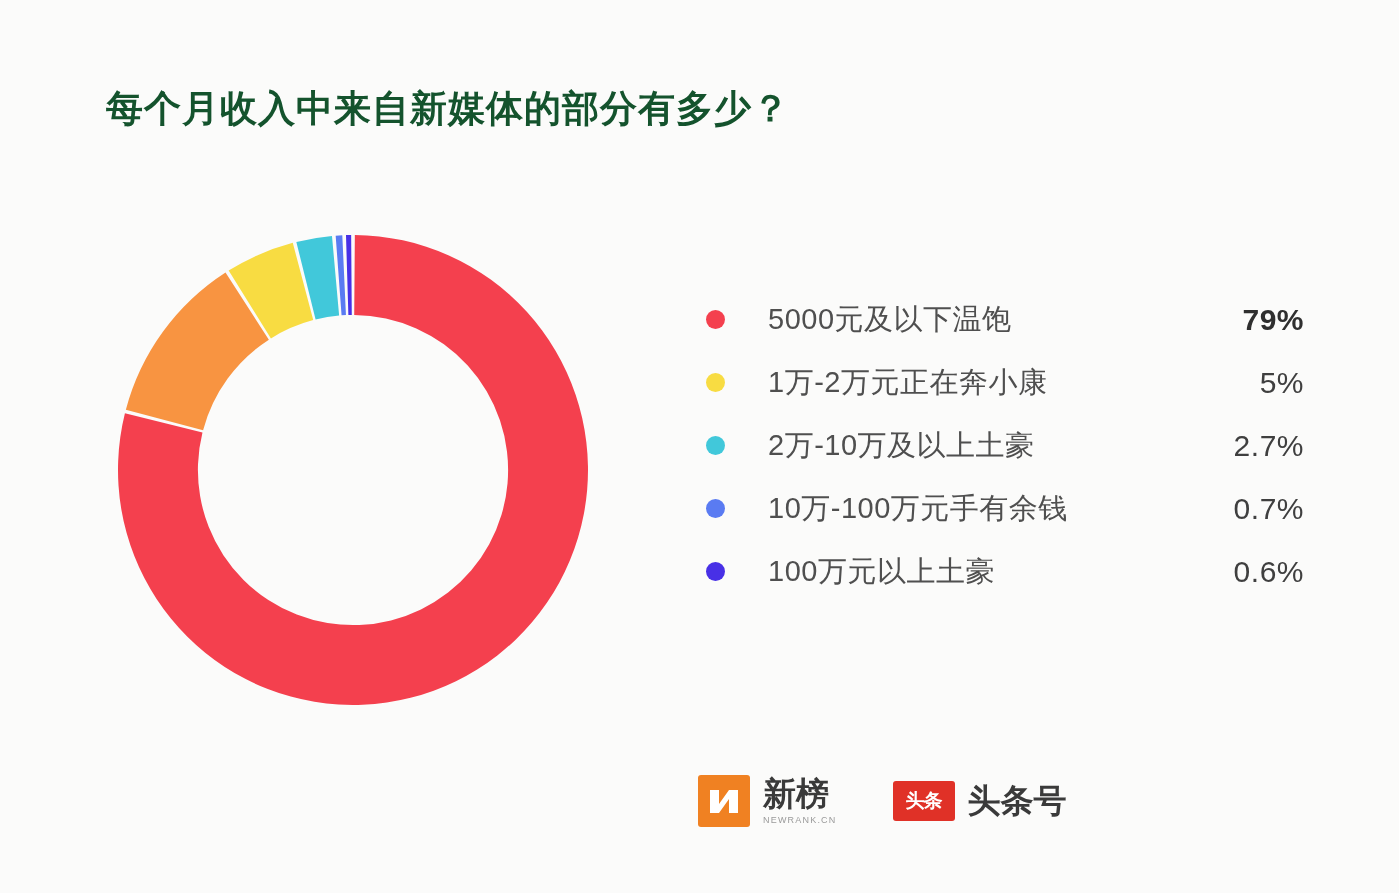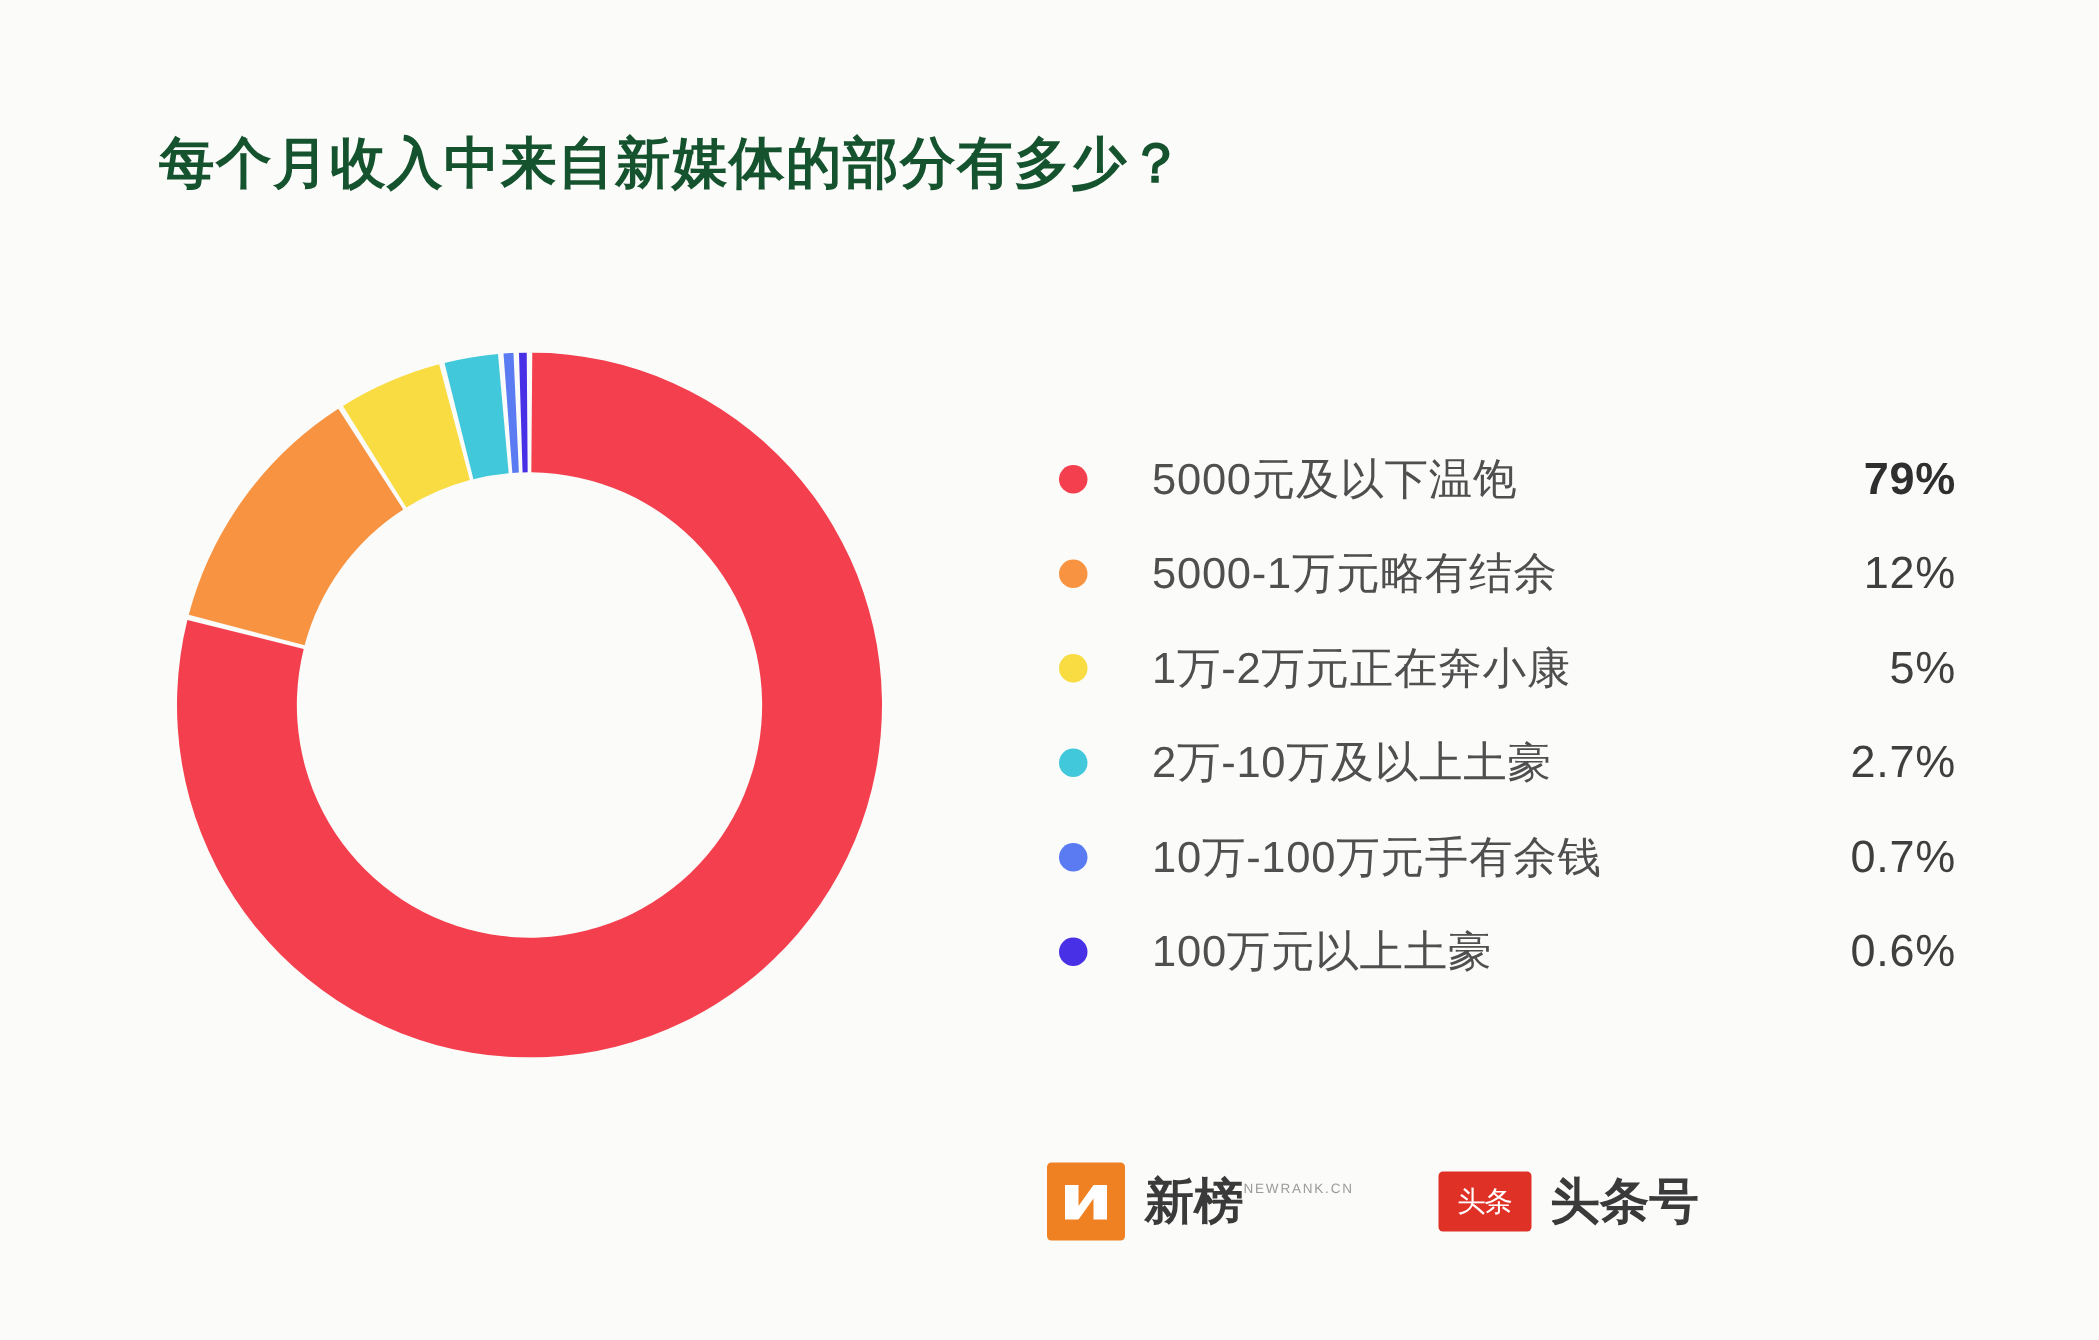--- a/index.html
+++ b/index.html
@@ -114,37 +114,37 @@
   .mark-newrank svg { display:block; }
 
   
   .mark-toutiao {
     width: 62px;
     height: 40px;
     background: #e03127;
     border-radius: 3px;
     color: #fff;
     font-size: 19px;
-    font-weight: normal;
+    font-weight: bold;
     letter-spacing: -1px;
   }
 
   
   .mark-chazuo {
     width: 52px;
     height: 52px;
     background: #2f7fc1;
     border-radius: 9px;
   }
   .mark-chazuo svg { display:block; }
 
   .logo-text {
     margin-left: 13px;
     display: flex;
-    flex-direction: row;
+    flex-direction: column;
     justify-content: center;
   }
   .logo-name {
     font-size: 33px;
     font-weight: bold;
     color: #3a3a3a;
     line-height: 1.05;
     white-space: nowrap;
   }
   .logo-sub {
@@ -174,25 +174,20 @@
   </svg>
 </div>
 
 <div class="legend" id="legend">
     <div class="legend-row">
       <span class="legend-dot" style="background: rgb(244, 64, 78);"></span>
       <span class="legend-label">5000元及以下温饱</span>
       <span class="legend-value">79%</span>
     </div>
     <div class="legend-row">
-      <span class="legend-dot" style="background: rgb(248, 148, 65);"></span>
-      <span class="legend-label">5000-1万元略有结余</span>
-      <span class="legend-value">12%</span>
-    </div>
-    <div class="legend-row">
       <span class="legend-dot" style="background: rgb(248, 220, 66);"></span>
       <span class="legend-label">1万-2万元正在奔小康</span>
       <span class="legend-value">5%</span>
     </div>
     <div class="legend-row">
       <span class="legend-dot" style="background: rgb(65, 200, 218);"></span>
       <span class="legend-label">2万-10万及以上土豪</span>
       <span class="legend-value">2.7%</span>
     </div>
     <div class="legend-row">

